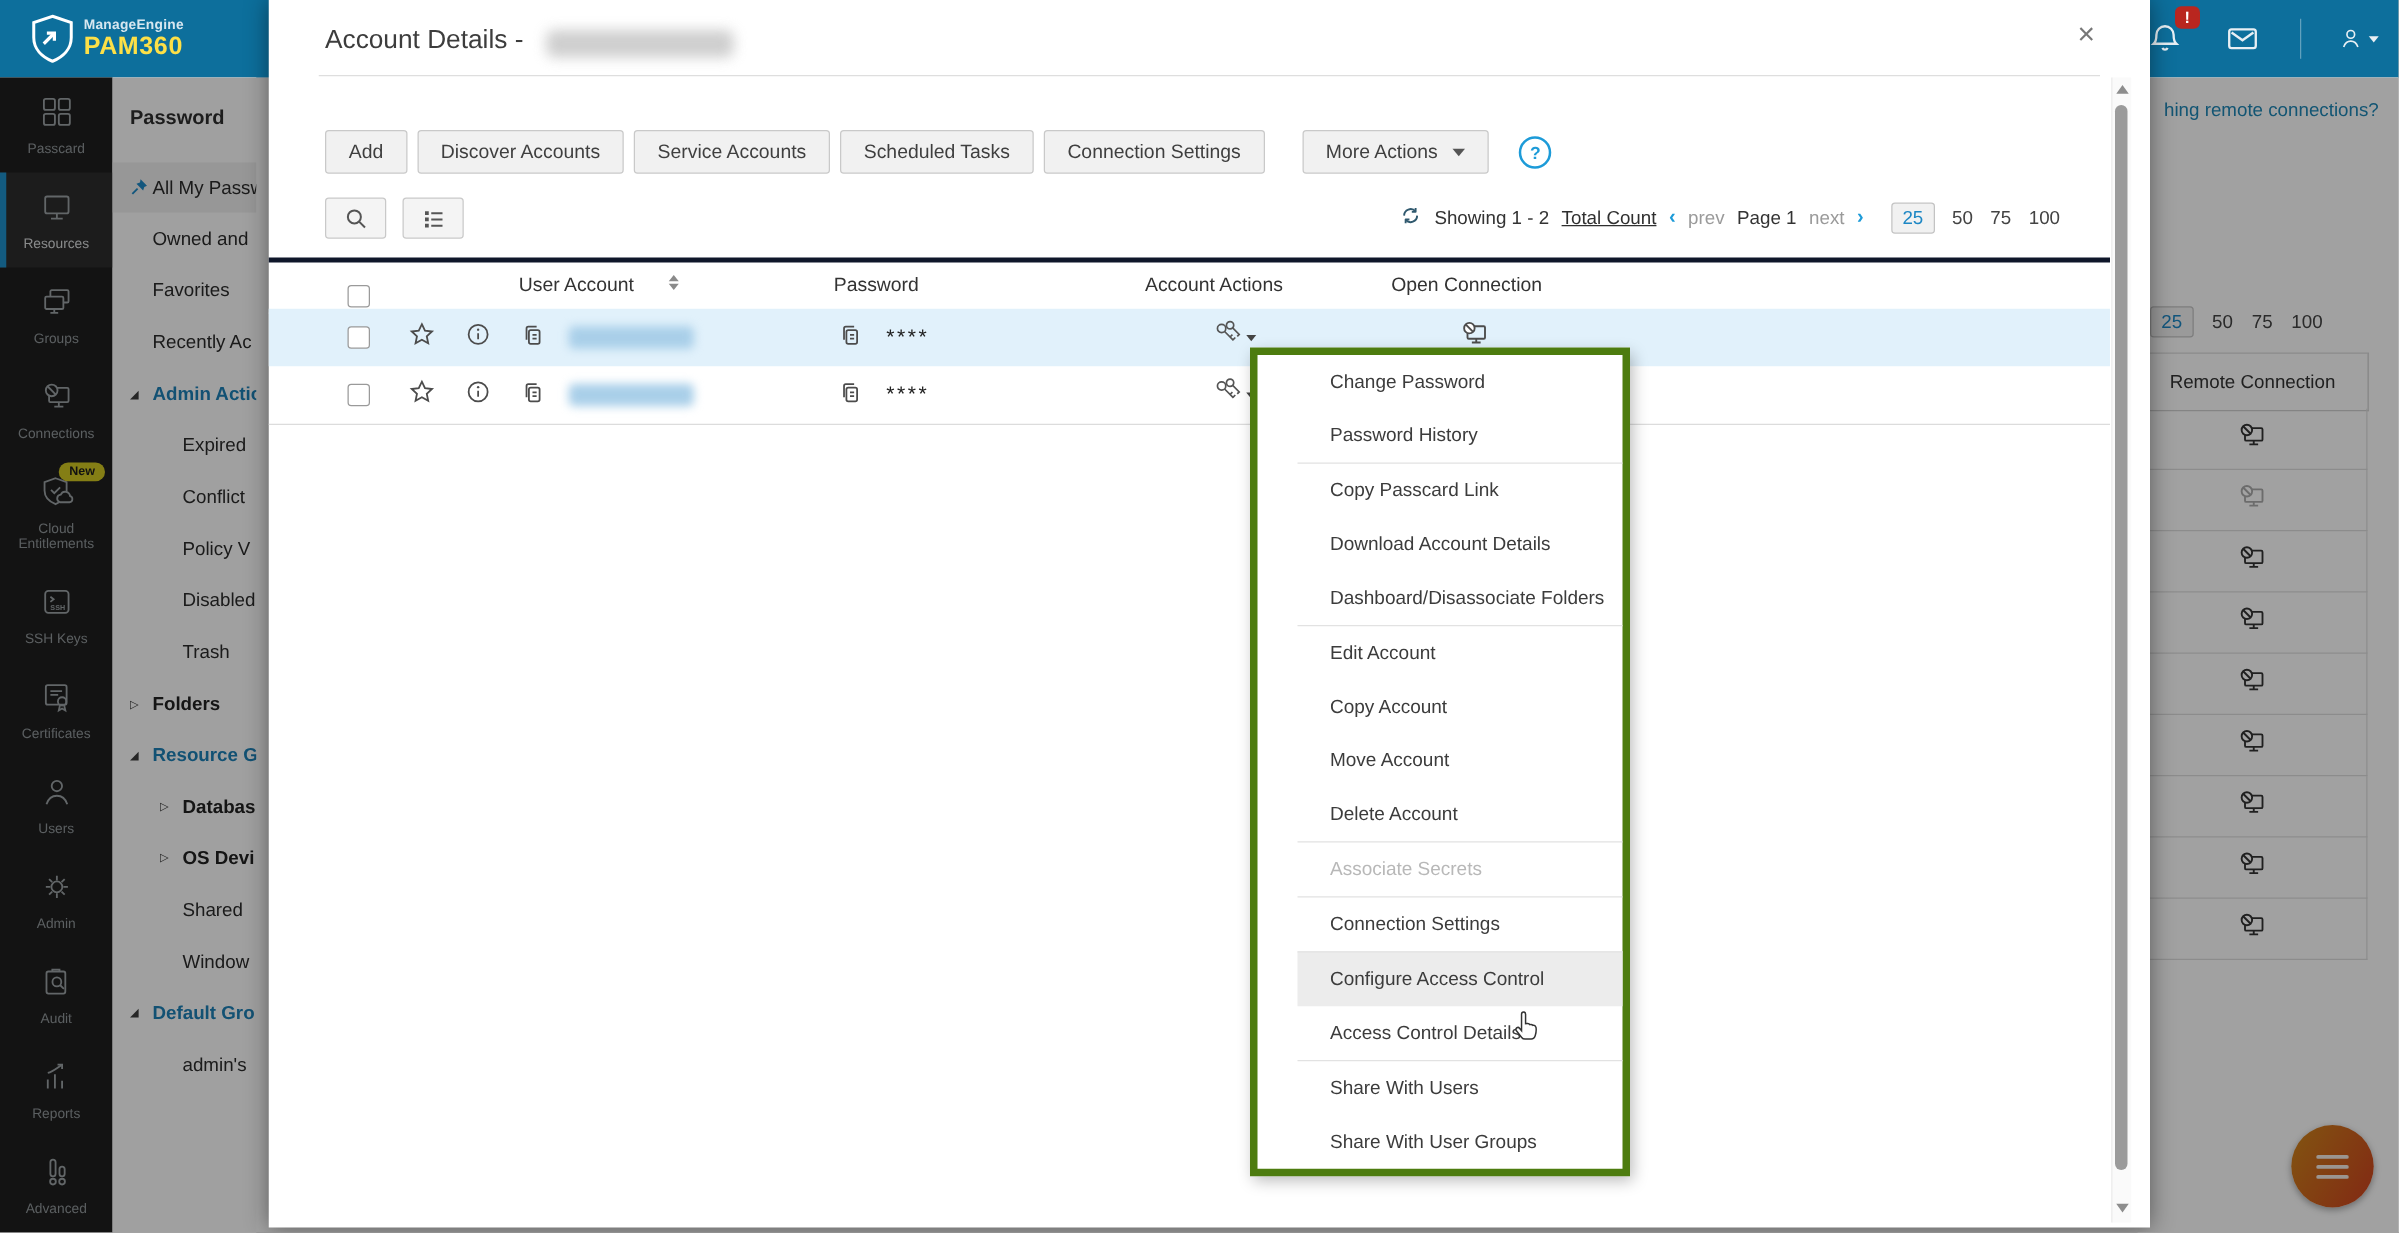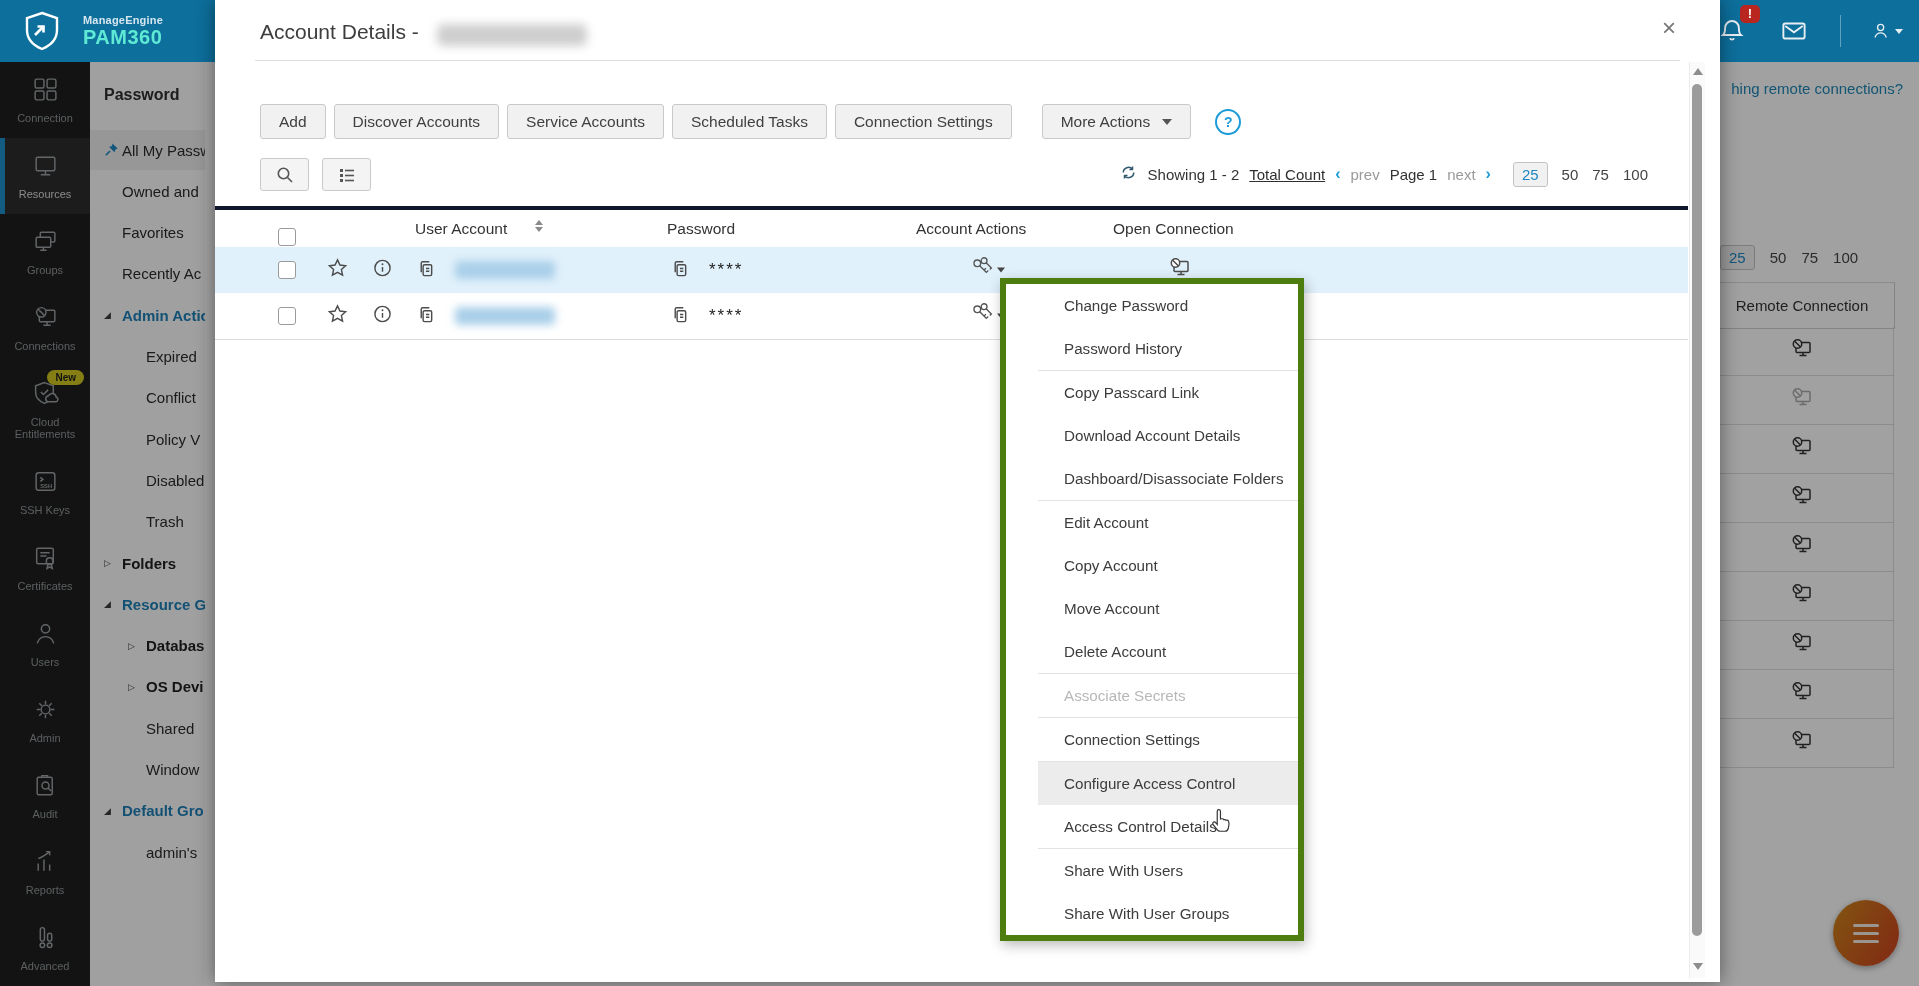--- a/index.html
+++ b/index.html
@@ -1,23 +1,23 @@
 <!DOCTYPE html>
 <html><head>
 <meta charset="utf-8">
 <style>
   html,body{margin:0;padding:0;background:#555;}
   #app{position:relative;width:1919px;height:986px;overflow:hidden;background:#ffffff;
        font-family:"Liberation Sans","DejaVu Sans",sans-serif;-webkit-font-smoothing:antialiased;}
   
   .topbar{position:absolute;left:0;top:0;width:1919px;height:62px;background:#0d6f9c;z-index:10;}
-  .logo{position:absolute;left:22px;top:11px;display:flex;align-items:center;gap:21px;}
+  .logo{position:absolute;left:22px;top:11px;display:flex;align-items:center;gap:5px;}
   .logo .shield{width:40px;height:40px;}
   .brand-small{font-size:11px;color:#d7e7f0;letter-spacing:.2px;line-height:12px;font-weight:bold;}
-  .brand-big{font-size:20px;color:#5eead4;font-weight:bold;letter-spacing:.5px;line-height:22px;}
+  .brand-big{font-size:20px;color:#fde047;font-weight:bold;letter-spacing:.5px;line-height:22px;}
   .top-icons{position:absolute;right:16px;top:0;height:62px;display:flex;align-items:center;gap:30px;z-index:11;}
   .top-icon{position:relative;width:32px;height:32px;display:flex;align-items:center;justify-content:center;}
   .top-icon svg{stroke:#e8eff4;fill:none;stroke-width:1.5;}
   .notif-badge{position:absolute;top:-10px;right:-12px;background:#b9261f;color:#fff;font-size:13px;font-weight:bold;
       border-radius:5px;padding:1px 8px 2px;}
   .top-divider{width:1px;height:32px;background:rgba(255,255,255,.35);}
   .user-caret{width:0;height:0;border-left:4px solid transparent;border-right:4px solid transparent;border-top:5px solid #e8eff4;margin-left:3px;}
   
   .rail{position:absolute;left:0;top:62px;width:90px;height:924px;background:#1f1f1f;z-index:10;}
   .rail-item{position:relative;height:76px;display:flex;flex-direction:column;align-items:center;justify-content:center;gap:5px;}
@@ -163,21 +163,21 @@
   </div>
 
   <nav class="rail" id="rail">
       <div class="rail-item">
         <span><svg viewBox="0 0 26 26" width="27" height="27">
             <rect x="3" y="3" width="8.5" height="8.5" rx="1.5"></rect>
             <rect x="14.5" y="3" width="8.5" height="8.5" rx="1.5"></rect>
             <rect x="3" y="14.5" width="8.5" height="8.5" rx="1.5"></rect>
             <rect x="14.5" y="14.5" width="8.5" height="8.5" rx="1.5"></rect>
           </svg></span>
-        <div class="lbl">Connection</div>
+        <div class="lbl">Passcard</div>
       </div>
       <div class="rail-item active">
         <span><svg viewBox="0 0 26 26" width="27" height="27">
             <rect x="4" y="5" width="18" height="13" rx="1.5"></rect>
             <path d="M13 18v4M8.5 22h9"></path>
           </svg></span>
         <div class="lbl">Resources</div>
       </div>
       <div class="rail-item">
         <span><svg viewBox="0 0 26 26" width="27" height="27">

